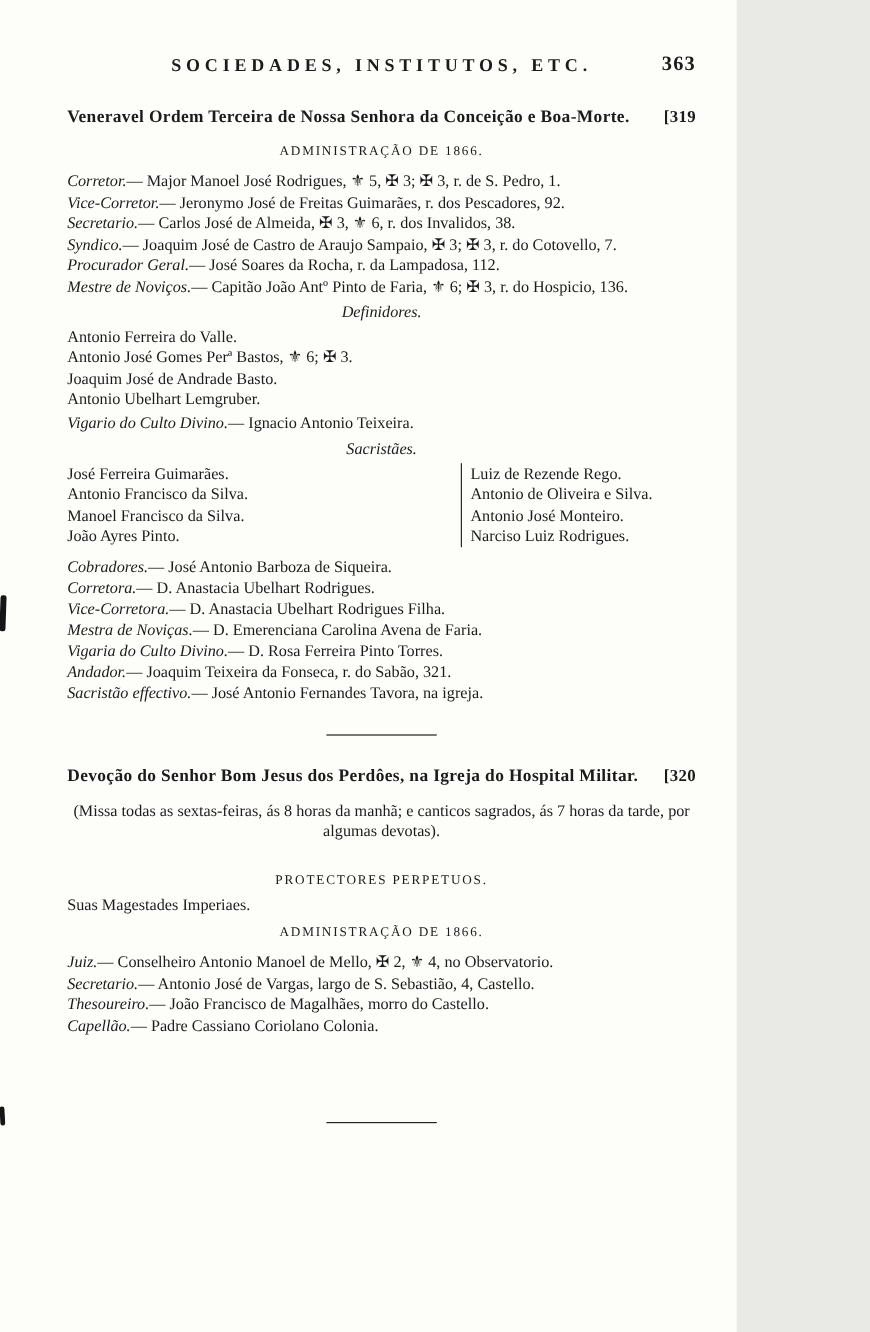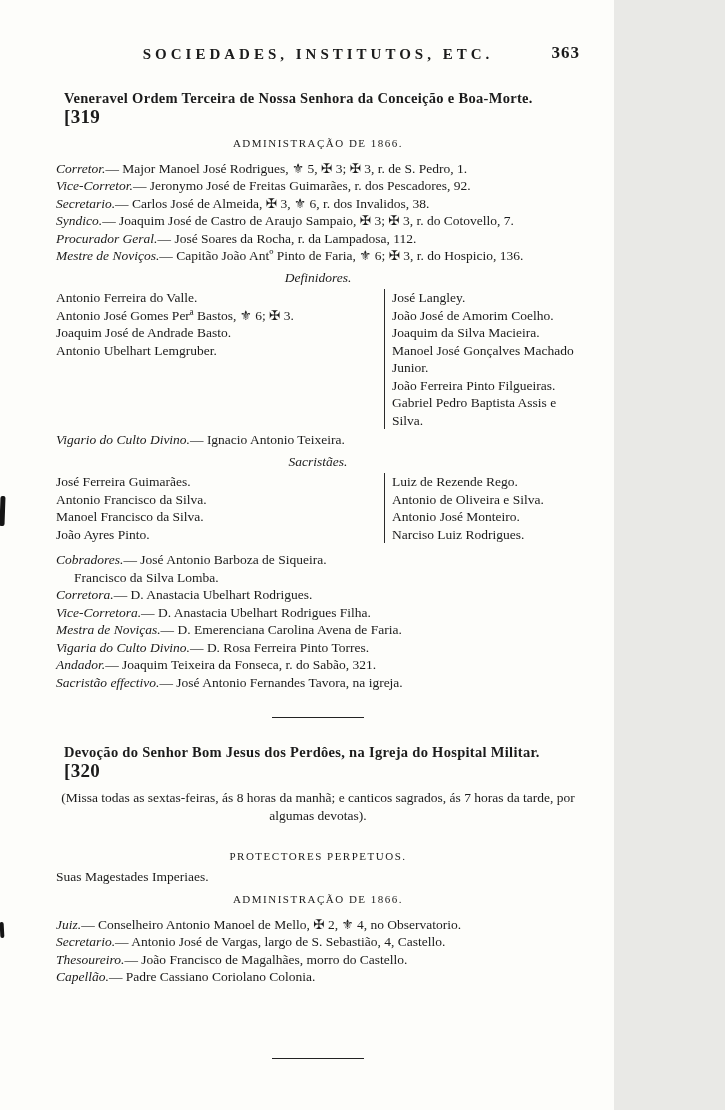--- a/index.html
+++ b/index.html
@@ -13,22 +13,22 @@
     line-height:17.5px;
     overflow:hidden;
     box-sizing:border-box;
     padding:46px 34px 0 56px;
   }
   
   .running-head{position:relative;text-align:center;height:22px;margin-bottom:22px;}
   .running-head .rh-title{font-weight:bold;font-size:15px;letter-spacing:4px;}
   .running-head .rh-page{position:absolute;right:0;top:-2px;font-weight:bold;font-size:17px;letter-spacing:1px;}
   
-  .sec-title{display:flex;justify-content:space-between;align-items:baseline;font-weight:bold;font-size:14.5px;letter-spacing:.3px;margin-bottom:10px;flex-direction:column;}
-  .sec-title .ref{font-weight:bold;font-size:19px;white-space:nowrap;margin-left:8px;}
+  .sec-title{display:flex;justify-content:space-between;align-items:baseline;font-weight:bold;font-size:14.5px;letter-spacing:.3px;margin-bottom:10px;}
+  .sec-title .ref{font-weight:bold;font-size:14px;white-space:nowrap;margin-left:8px;}
   
   .admin-head{text-align:center;font-size:11px;letter-spacing:1.5px;margin:6px 0 7px 0;}
   .center-italic{text-align:center;font-style:italic;font-size:13.5px;margin:4px 0 3px 0;}
   
   .entry{margin:0;}
   .entry .role{font-style:italic;}
   .entry.indent{padding-left:18px;}
   
   .cols{display:flex;margin:2px 0 2px 0;gap:10px;}
   .cols .col-left{flex:0 0 318px;}
@@ -72,28 +72,20 @@
 
   <div class="center-italic">Definidores.</div>
 
   <div class="cols">
     <div class="col-left">
       <p>Antonio Ferreira do Valle.</p>
       <p>Antonio José Gomes Perª Bastos, ⚜ 6; ✠ 3.</p>
       <p>Joaquim José de Andrade Basto.</p>
       <p>Antonio Ubelhart Lemgruber.</p>
     </div>
-    <div class="col-right">
-      <p>José Langley.</p>
-      <p>João José de Amorim Coelho.</p>
-      <p>Joaquim da Silva Macieira.</p>
-      <p>Manoel José Gonçalves Machado Junior.</p>
-      <p>João Ferreira Pinto Filgueiras.</p>
-      <p>Gabriel Pedro Baptista Assis e Silva.</p>
-    </div>
   </div>
 
   <p class="entry"><span class="role">Vigario do Culto Divino.</span><span>— Ignacio Antonio Teixeira.</span></p>
 
   <div class="center-italic">Sacristães.</div>
 
   <div class="cols">
     <div class="col-left">
       <p>José Ferreira Guimarães.</p>
       <p>Antonio Francisco da Silva.</p>
@@ -104,21 +96,20 @@
       <p>Luiz de Rezende Rego.</p>
       <p>Antonio de Oliveira e Silva.</p>
       <p>Antonio José Monteiro.</p>
       <p>Narciso Luiz Rodrigues.</p>
     </div>
   </div>
 
   <div style="height:6px"></div>
 
   <p class="entry"><span class="role">Cobradores.</span><span>— José Antonio Barboza de Siqueira.</span></p>
-  <p class="entry indent"><span>Francisco da Silva Lomba.</span></p>
   <p class="entry"><span class="role">Corretora.</span><span>— D. Anastacia Ubelhart Rodrigues.</span></p>
   <p class="entry"><span class="role">Vice-Corretora.</span><span>— D. Anastacia Ubelhart Rodrigues Filha.</span></p>
   <p class="entry"><span class="role">Mestra de Noviças.</span><span>— D. Emerenciana Carolina Avena de Faria.</span></p>
   <p class="entry"><span class="role">Vigaria do Culto Divino.</span><span>— D. Rosa Ferreira Pinto Torres.</span></p>
   <p class="entry"><span class="role">Andador.</span><span>— Joaquim Teixeira da Fonseca, r. do Sabão, 321.</span></p>
   <p class="entry"><span class="role">Sacristão effectivo.</span><span>— José Antonio Fernandes Tavora, na igreja.</span></p>
 
   <hr class="sep">
 
   <div class="sec-title">

